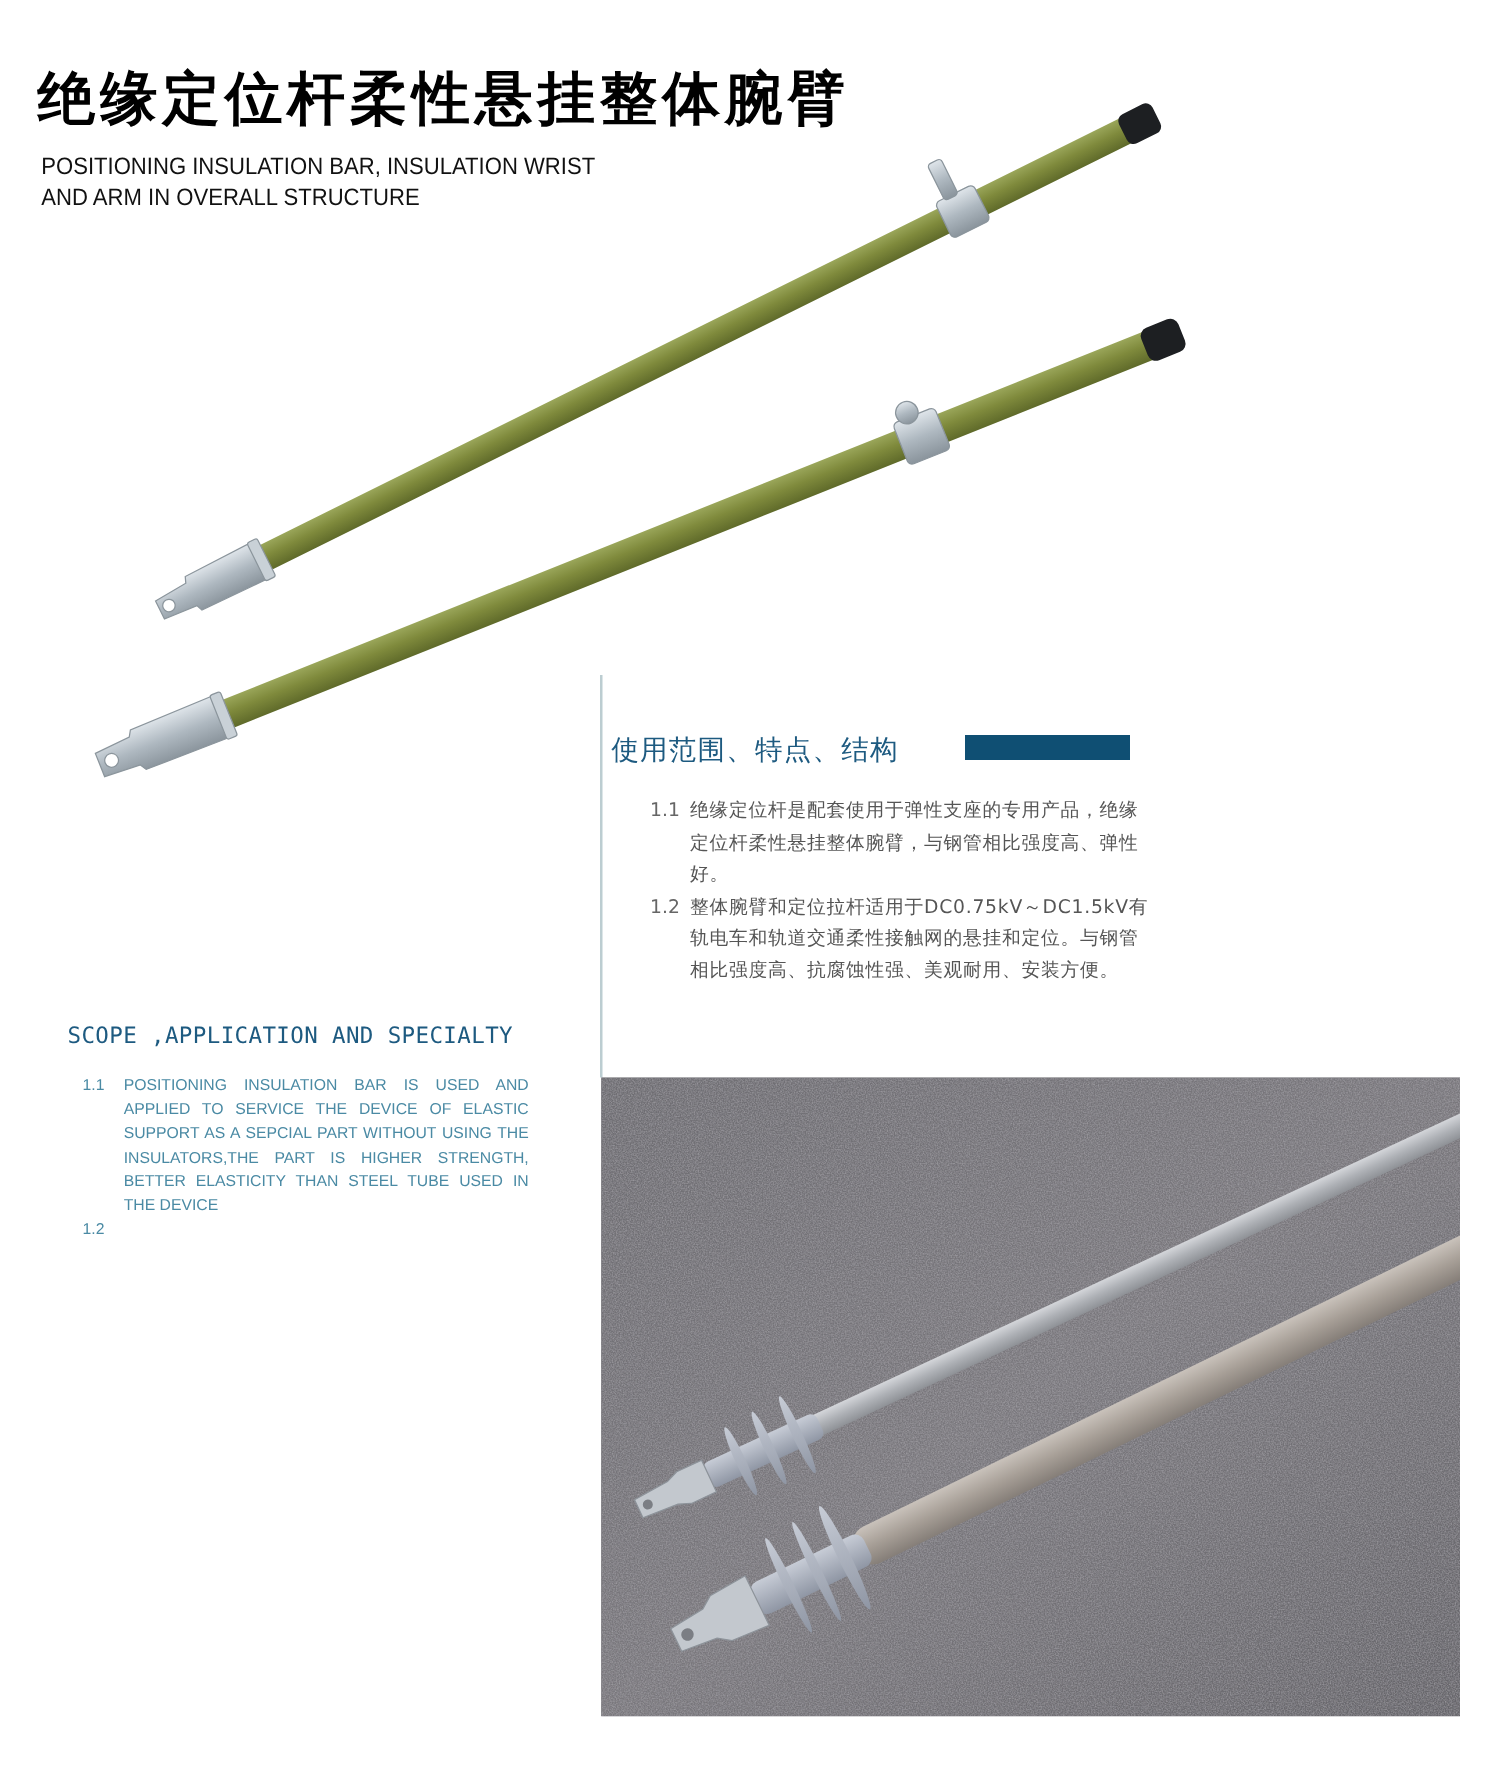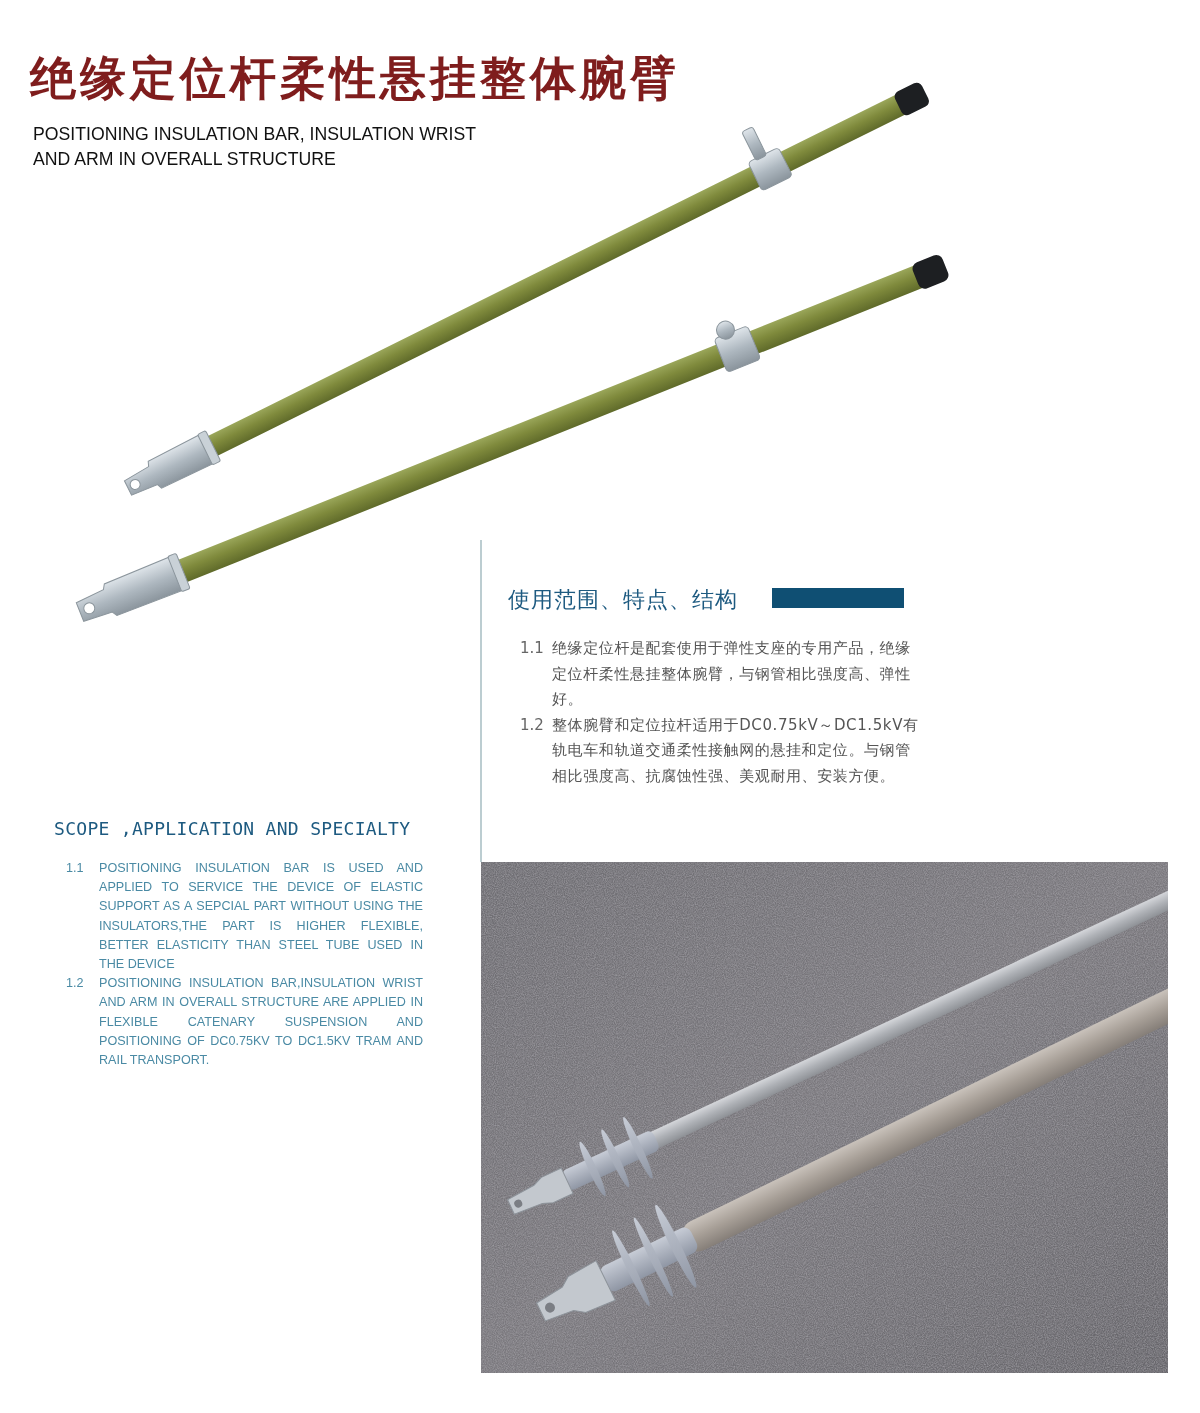--- a/index.html
+++ b/index.html
@@ -1,31 +1,31 @@
 <!DOCTYPE html>
 <html><head>
   <meta charset="utf-8">
   <style>
     html, body { margin: 0; padding: 0; background: #ffffff; }
     body { width: 1200px; height: 1413px; position: relative; overflow: hidden;
            font-family: "DejaVu Sans", sans-serif; }
     .abs { position: absolute; }
 
     .title-cn { left: 30px; top: 48px; font-size: 46px; font-weight: bold;
-                color: #7f1d1d; letter-spacing: 4px; white-space: nowrap;
+                color: #000000; letter-spacing: 4px; white-space: nowrap;
                 font-family: "DejaVu Sans", sans-serif; }
     .title-en { left: 33px; top: 121px; font-size: 19px; line-height: 25px;
                 color: #111; font-family: "Liberation Sans", sans-serif;
                 transform: scaleX(0.93); transform-origin: left top; }
 
     .rods { left: 0; top: 0; width: 1200px; height: 660px; }
 
     .divider { left: 480px; top: 540px; width: 2px; height: 322px; background: #bccdd1; }
 
-    .cn-heading { left: 508px; top: 585px; font-size: 22px; color: #1d5a80;
+    .cn-heading { left: 489px; top: 585px; font-size: 22px; color: #1d5a80;
                   white-space: nowrap; letter-spacing: 1px; }
     .cn-bar { left: 772px; top: 588px; width: 132px; height: 20px; background: #0f4f73; }
 
     .cn-body { left: 520px; top: 636px; width: 400px; font-size: 15px;
                line-height: 25.5px; color: #555; }
     .cn-item { display: flex; }
     .cn-num { width: 32px; flex: 0 0 32px; color: #666; }
     .cn-text { flex: 1; letter-spacing: 0.6px; }
 
     .en-heading { left: 54px; top: 818px; font-size: 18px; color: #1d5a80;
@@ -105,27 +105,26 @@
     <span class="cn-text">整体腕臂和定位拉杆适用于DC0.75kV～DC1.5kV有轨电车和轨道交通柔性接触网的悬挂和定位。与钢管相比强度高、抗腐蚀性强、美观耐用、安装方便。</span>
   </div>
 </div>
 
 <div class="abs en-heading">SCOPE ,APPLICATION AND SPECIALTY</div>
 
 <div class="abs en-body">
   <div class="en-item">
     <span class="en-num">1.1</span>
     <div class="en-text">
-      <p class="last">POSITIONING INSULATION BAR IS USED AND APPLIED TO SERVICE THE DEVICE OF ELASTIC SUPPORT AS A SEPCIAL PART WITHOUT USING THE INSULATORS,THE PART IS HIGHER FLEXIBLE, BETTER ELASTICITY THAN STEEL TUBE USED IN THE DEVICE</p>
+      <p class="last">POSITIONING INSULATION BAR IS USED AND APPLIED TO SERVICE THE DEVICE OF ELASTIC SUPPORT AS A SEPCIAL PART WITHOUT USING THE INSULATORS,THE PART IS HIGHER STRENGTH, BETTER ELASTICITY THAN STEEL TUBE USED IN THE DEVICE</p>
     </div>
   </div>
   <div class="en-item">
     <span class="en-num">1.2</span>
     <div class="en-text">
-      <p class="last">POSITIONING INSULATION BAR,INSULATION WRIST AND ARM IN OVERALL STRUCTURE ARE APPLIED IN FLEXIBLE CATENARY SUSPENSION AND POSITIONING OF DC0.75KV TO DC1.5KV TRAM AND RAIL TRANSPORT.</p>
     </div>
   </div>
 </div>
 
 <div class="abs photo">
   <svg width="687" height="511" viewBox="0 0 687 511">
     <defs>
       <filter id="grain" x="0" y="0" width="100%" height="100%">
         <feTurbulence type="fractalNoise" baseFrequency="0.9" numOctaves="2" seed="3" result="n"></feTurbulence>
         <feColorMatrix type="matrix" values="0 0 0 0 0.42  0 0 0 0 0.41  0 0 0 0 0.44  0 0 0 1.2 -0.35" in="n"></feColorMatrix>

